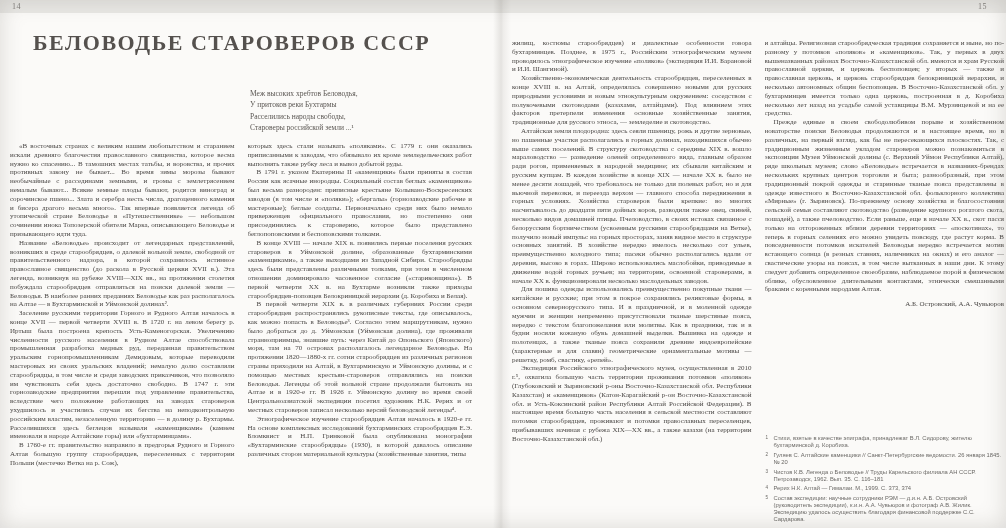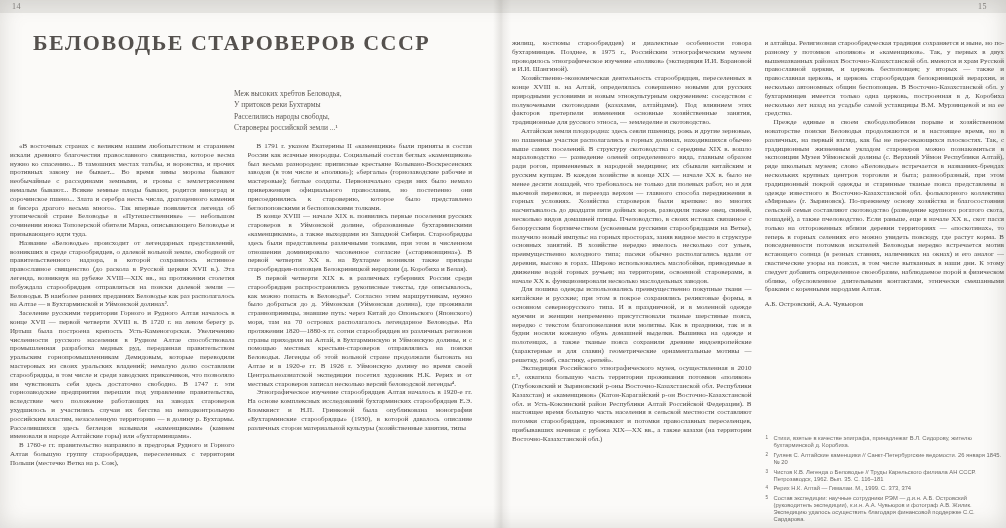--- a/index.html
+++ b/index.html
@@ -22,37 +22,37 @@
     font-size:8px; color:#807d7a; letter-spacing:0.5px;
   }
   .page-num.left { left:12px; }
   .page-num.right { right:19px; }
   .title {
     position:absolute; left:33px; top:30px; width:460px;
     font-size:22px; line-height:26px; letter-spacing:1.5px;
     color:#55514e; font-weight:600;
   }
   .epigraph {
-    position:absolute; left:234px; top:88px;
+    position:absolute; left:250px; top:88px;
     font-size:7.5px; line-height:11.4px; color:#5a5652;
   }
   .cols {
     position:absolute; display:flex; gap:13px;
   }
   .cols.left-page  { left:10px;  top:142px; width:462px; height:384px; }
   .cols.right-page { left:512px; top:39px;  width:492px; height:487px; }
   .col { flex:1 1 0; overflow:hidden; }
   .cols p {
     font-size:7px; line-height:8.8px;
     text-align:justify; text-indent:9px;
     margin:0;
   }
   .cols p.no-indent { text-indent:0; }
   .signature {
-    font-size:7px; line-height:8.8px; text-align:left;
+    font-size:7px; line-height:8.8px; text-align:right;
     margin-top:6px; color:#4a4745;
   }
   .rp-col2 { display:flex; flex-direction:column; }
   .rp-text { max-height:388px; overflow:hidden; }
   .footnotes {
     margin-top:auto;
     font-family:"Liberation Sans", sans-serif;
     font-size:5.8px; line-height:7.1px; color:#6b6966;
     list-style:none;
   }
@@ -93,20 +93,21 @@
   </div>
 
   <div class="cols left-page">
     <div class="col">
       <p>«В восточных странах с великим нашим любопытством и старанием искали древняго благочестия православного священства, которое весма нужно ко спасению... В тамошних местах татьбы, и воровства, и прочих противных закону не бывает... Во время зимы морозы бывают необычайные с рассединами земными, и громы с землетрясением немалым бывают... Всякие земные плоды бывают, родится виноград и сорочинское пшено... Злата и серебра несть числа, драгоценного камения и бисера драгого весьма много». Так впервые появляется легенда об утопической стране Беловодье в «Путешественнике» — небольшом сочинении инока Топозерской обители Марка, описывающего Беловодье и призывающего идти туда.</p>
       <p>Название «Беловодье» происходит от легендарных представлений, возникших в среде старообрядцев, о далекой вольной земле, свободной от правительственного надзора, в которой сохранилось истинное православное священство (до раскола в Русской церкви XVII в.). Эта легенда, возникнув на рубеже XVIII—XIX вв., на протяжении столетия побуждала старообрядцев отправляться на поиски далекой земли — Беловодья. В наиболее ранних преданиях Беловодье как раз располагалось на Алтае — в Бухтарминской и Уймонской долинах².</p>
       <p>Заселение русскими территории Горного и Рудного Алтая началось в конце XVII — первой четверти XVIII в. В 1720 г. на левом берегу р. Иртыш была построена крепость Усть-Каменогорская. Увеличению численности русского населения в Рудном Алтае способствовала промышленная разработка медных руд, переданная правительством уральским горнопромышленникам Демидовым, которые переводили мастеровых из своих уральских владений; немалую долю составляли старообрядцы, в том числе и среди заводских приказчиков, что позволяло им чувствовать себя здесь достаточно свободно. В 1747 г. эти горнозаводские предприятия перешли под управление правительства, вследствие чего положение работающих на заводах староверов ухудшилось и участились случаи их бегства на неподконтрольную российским властям, незаселенную территорию — в долину р. Бухтармы. Расселившихся здесь беглецов называли «каменщиками» (камнем именовали в народе Алтайские горы) или «бухтарминцами».</p>
       <p>В 1760-е гг. правительство направило в предгорья Рудного и Горного Алтая большую группу старообрядцев, переселенных с территории Польши (местечко Ветка на р. Сож),</p>
     </div>
     <div class="col">
+      <p class="no-indent">которых здесь стали называть «поляками». С 1779 г. они оказались приписанными к заводам, что обязывало их кроме земледельческих работ выполнять также рубку леса и вывоз добытой руды.</p>
       <p>В 1791 г. указом Екатерины II «каменщики» были приняты в состав России как ясачные инородцы. Социальный состав беглых «каменщиков» был весьма разнороден: приписные крестьяне Колывано-Воскресенских заводов (в том числе и «поляки»); «бергалы» (горнозаводские рабочие и мастеровые); беглые солдаты. Первоначально среди них было немало приверженцев официального православия, но постепенно они присоединились к староверию, которое было представлено беглопоповскими и беспоповскими толками.</p>
       <p>В конце XVIII — начале XIX в. появились первые поселения русских староверов в Уймонской долине, образованные бухтарминскими «каменщиками», а также выходцами из Западной Сибири. Старообрядцы здесь были представлены различными толками, при этом в численном отношении доминировало часовенное согласие («стариковщина»). В первой четверти XX в. на Бухтарме возникли также приходы старообрядцев-поповцев Белокриницкой иерархии (д. Коробиха и Белая).</p>
       <p>В первой четверти XIX в. в различных губерниях России среди старообрядцев распространялись рукописные тексты, где описывалось, как можно попасть в Беловодье³. Согласно этим маршрутникам, нужно было добраться до д. Уймонская (Уймонская долина), где проживали странноприимцы, знавшие путь: через Китай до Опоньского (Японского) моря, там на 70 островах располагалось легендарное Беловодье. На протяжении 1820—1880-х гг. сотни старообрядцев из различных регионов страны приходили на Алтай, в Бухтарминскую и Уймонскую долины, и с помощью местных крестьян-староверов отправлялись на поиски Беловодья. Легенды об этой вольной стране продолжали бытовать на Алтае и в 1920-е гг. В 1926 г. Уймонскую долину во время своей Центральноазиатской экспедиции посетил художник Н.К. Рерих и от местных староверов записал несколько версий беловодской легенды⁴.</p>
       <p>Этнографическое изучение старообрядцев Алтая началось в 1920-е гг. На основе комплексных исследований бухтарминских старообрядцев Е.Э. Бломквист и Н.П. Гринковой была опубликована монография «Бухтарминские старообрядцы» (1930), в которой давалось описание различных сторон материальной культуры (хозяйственные занятия, типы</p>
     </div>
   </div>
 
   <div class="cols right-page">
     <div class="col">
       <p class="no-indent">жилищ, костюмы старообрядцев) и диалектные особенности говора бухтарминцев. Позднее, в 1975 г., Российским этнографическим музеем проводилось этнографическое изучение «поляков» (экспедиция И.И. Барановой и И.И. Шангиной).</p>

